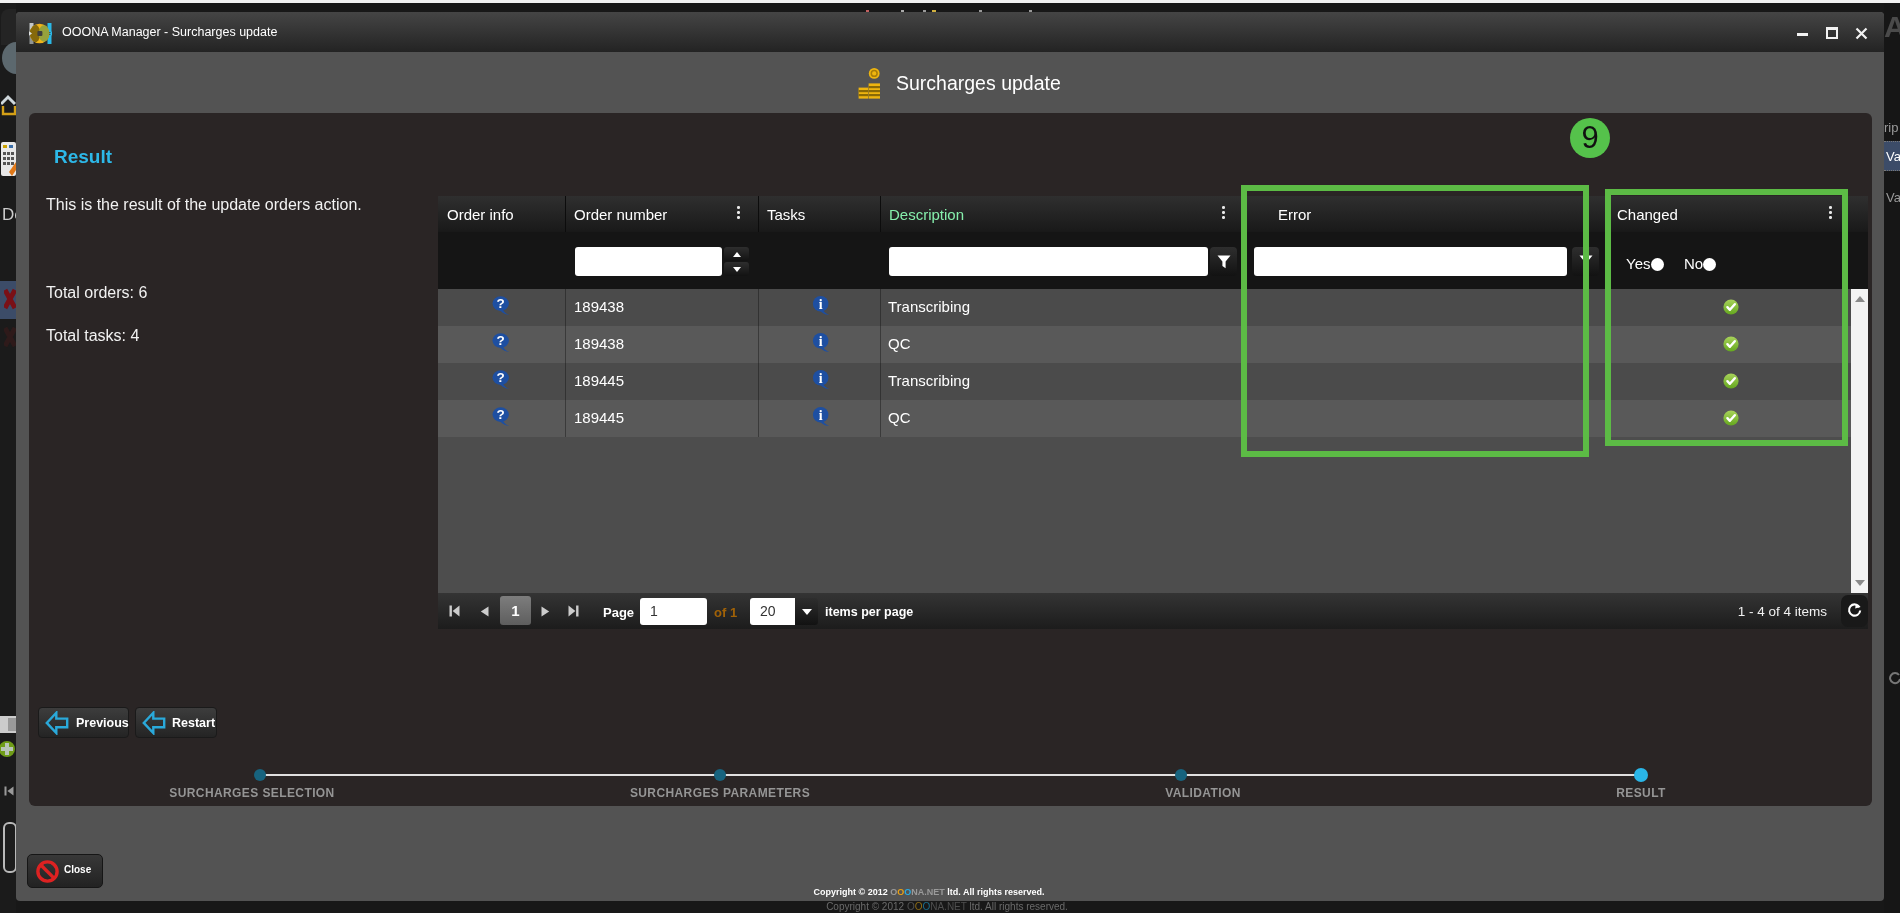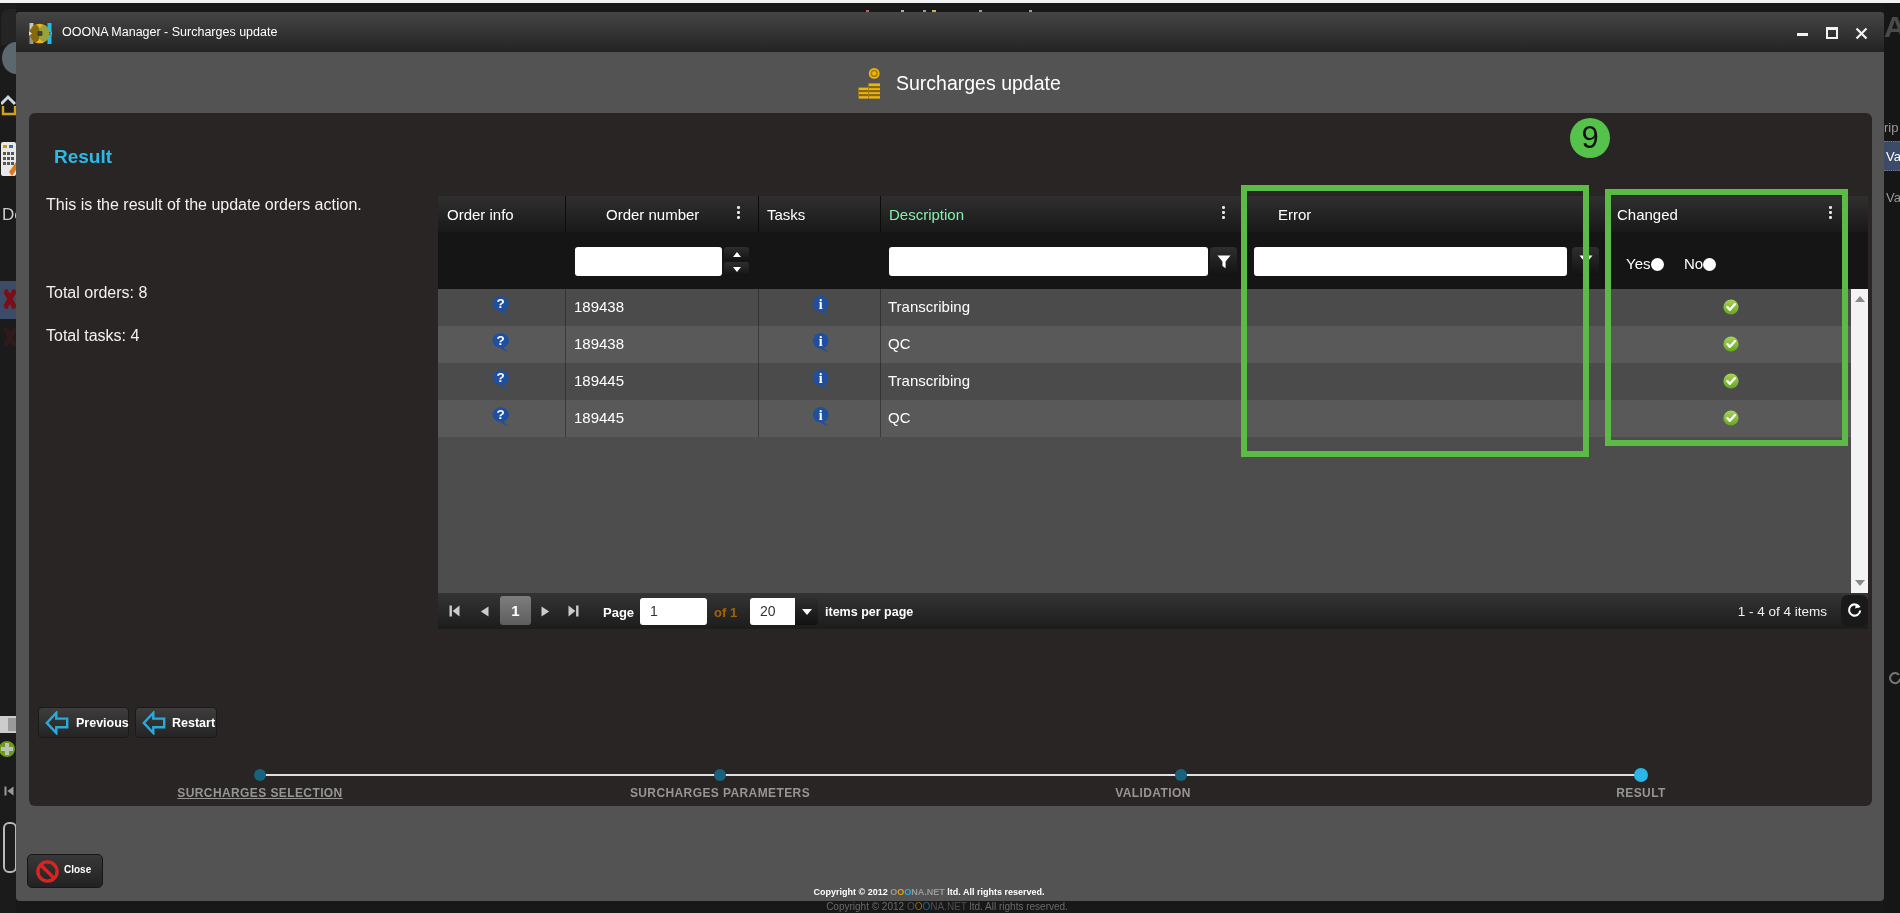--- a/index.html
+++ b/index.html
@@ -33,21 +33,21 @@
 <svg class="abs" style="left:1855px;top:27px;" width="13" height="13" viewBox="0 0 13 13">
     <path d="M1.5,1.5 L11.5,11.5 M11.5,1.5 L1.5,11.5" stroke="#f2f2f2" stroke-width="2.2"></path>
   </svg>
 
 <div class="abs" id="hdrtext" style="left:896px;top:72px;color:#ffffff;font-size:19.5px;">Surcharges update</div>
 
 <div class="abs" id="panel" style="left:29px;top:113px;width:1843px;height:693px;background:#2a2525;border-radius:6px;"></div>
 
 <div class="abs" style="left:54px;top:146px;color:#2db8e8;font-size:19px;font-weight:bold;">Result</div>
 <div class="abs" style="left:46px;top:196px;color:#f2f2f2;font-size:16px;">This is the result of the update orders action.</div>
-<div class="abs" style="left:46px;top:284px;color:#f2f2f2;font-size:16px;">Total orders: 8</div>
+<div class="abs" style="left:46px;top:284px;color:#f2f2f2;font-size:16px;">Total orders: 6</div>
 <div class="abs" style="left:46px;top:327px;color:#f2f2f2;font-size:16px;">Total tasks: 4</div>
 
 <div class="abs" style="left:438px;top:196px;width:1430px;height:36px;background:linear-gradient(#2f2f2f,#191919);"></div>
 
 <div class="abs" style="left:438px;top:232px;width:1430px;height:57px;background:#151515;"></div>
 
 <div class="abs" style="left:438px;top:289px;width:1430px;height:37px;background:#4b4b4b;"></div>
 <div class="abs" style="left:438px;top:326px;width:1430px;height:37px;background:#595959;"></div>
 <div class="abs" style="left:438px;top:363px;width:1430px;height:37px;background:#4b4b4b;"></div>
 <div class="abs" style="left:438px;top:400px;width:1430px;height:37px;background:#595959;"></div>
@@ -56,21 +56,21 @@
 
 <div class="abs" style="left:565px;top:196px;width:1px;height:36px;background:#0c0c0c;"></div>
 <div class="abs" style="left:758px;top:196px;width:1px;height:36px;background:#0c0c0c;"></div>
 <div class="abs" style="left:880px;top:196px;width:1px;height:36px;background:#0c0c0c;"></div>
 
 <div class="abs" style="left:565px;top:289px;width:1px;height:148px;background:rgba(20,20,20,0.45);"></div>
 <div class="abs" style="left:758px;top:289px;width:1px;height:148px;background:rgba(20,20,20,0.45);"></div>
 <div class="abs" style="left:880px;top:289px;width:1px;height:148px;background:rgba(20,20,20,0.45);"></div>
 
 <div class="abs" style="left:447px;top:206px;color:#ffffff;font-size:15px;">Order info</div>
-<div class="abs" style="left:574px;top:206px;color:#ffffff;font-size:15px;margin-left:32px;">Order number</div>
+<div class="abs" style="left:574px;top:206px;color:#ffffff;font-size:15px;">Order number</div>
 <div class="abs" style="left:767px;top:206px;color:#ffffff;font-size:15px;">Tasks</div>
 <div class="abs" style="left:889px;top:206px;color:#86efac;font-size:15px;">Description</div>
 <div class="abs" style="left:1254px;top:206px;color:#ffffff;font-size:15px;margin-left:24px;">Error</div>
 <div class="abs" style="left:1617px;top:206px;color:#ffffff;font-size:15px;">Changed</div>
 
 <div class="abs dots3" style="left:737px;top:206px;"></div>
 <div class="abs dots3" style="left:1222px;top:206px;"></div>
 <div class="abs dots3" style="left:1829px;top:206px;"></div>
 
 <div class="abs" style="left:575px;top:247px;width:147px;height:29px;background:#ffffff;border-radius:3px;"></div>
@@ -218,23 +218,23 @@
 <svg class="abs" style="left:142px;top:711px;" width="24" height="24" viewBox="0 0 24 24">
     <path d="M11.3,1.8 L1.8,11.9 L11.3,22 L11.3,16.2 L22.2,16.2 L22.2,7.6 L11.3,7.6 Z" fill="none" stroke="#2aa9da" stroke-width="2.4"></path>
   </svg>
 <div class="abs" style="left:172px;top:716px;color:#ffffff;font-size:12.5px;font-weight:bold;">Restart</div>
 
 <div class="abs" style="left:260px;top:774px;width:1381px;height:2px;background:#e0e0e0;"></div>
 <div class="abs" style="left:254px;top:769px;width:12px;height:12px;border-radius:50%;background:#17637e;"></div>
 <div class="abs" style="left:714px;top:769px;width:12px;height:12px;border-radius:50%;background:#17637e;"></div>
 <div class="abs" style="left:1175px;top:769px;width:12px;height:12px;border-radius:50%;background:#17637e;"></div>
 <div class="abs" style="left:1634px;top:768px;width:14px;height:14px;border-radius:50%;background:#2ab6e8;"></div>
-<div class="abs steplabel" style="left:110px;top:786px;width:300px;text-decoration:underline;">SURCHARGES SELECTION</div>
+<div class="abs steplabel" style="left:102px;top:786px;width:300px;">SURCHARGES SELECTION</div>
 <div class="abs steplabel" style="left:570px;top:786px;width:300px;">SURCHARGES PARAMETERS</div>
-<div class="abs steplabel" style="left:1003px;top:786px;width:300px;">VALIDATION</div>
+<div class="abs steplabel" style="left:1053px;top:786px;width:300px;">VALIDATION</div>
 <div class="abs steplabel" style="left:1491px;top:786px;width:300px;">RESULT</div>
 
 <div class="abs" style="left:27px;top:854px;width:76px;height:34px;background:linear-gradient(#383838,#222222);border:1px solid #161616;border-radius:5px;"></div>
 <svg class="abs" style="left:36px;top:860px;" width="23" height="23" viewBox="0 0 23 23">
     <circle cx="11.5" cy="11.5" r="9.6" fill="none" stroke="#dd2222" stroke-width="3.4"></circle>
     <rect x="2.2" y="9.9" width="18.6" height="3.4" fill="#dd2222" transform="rotate(45 11.5 11.5)"></rect>
   </svg>
 <div class="abs" style="left:64px;top:864px;color:#ffffff;font-size:10px;font-weight:bold;">Close</div>
 
 <div class="abs" style="left:529px;top:887px;width:800px;text-align:center;color:#ffffff;font-size:9px;font-weight:bold;">Copyright © 2012 <span style="color:#9a9a9a;">O</span><span style="color:#e8a117;">O</span><span style="color:#29abe2;">O</span><span style="color:#9a9a9a;">NA.NET</span> ltd. All rights reserved.</div>

